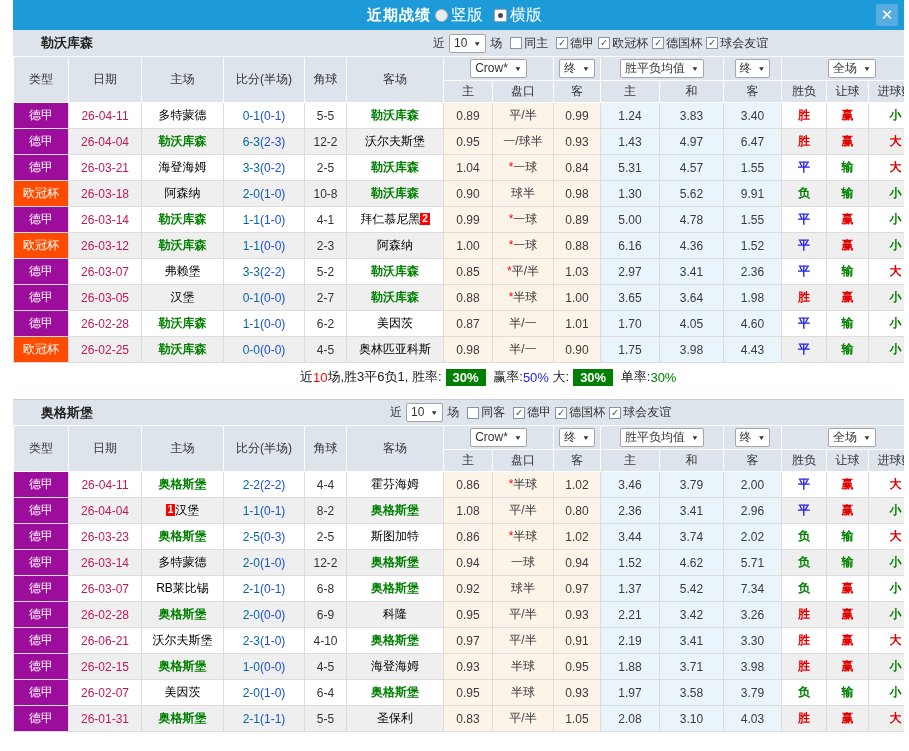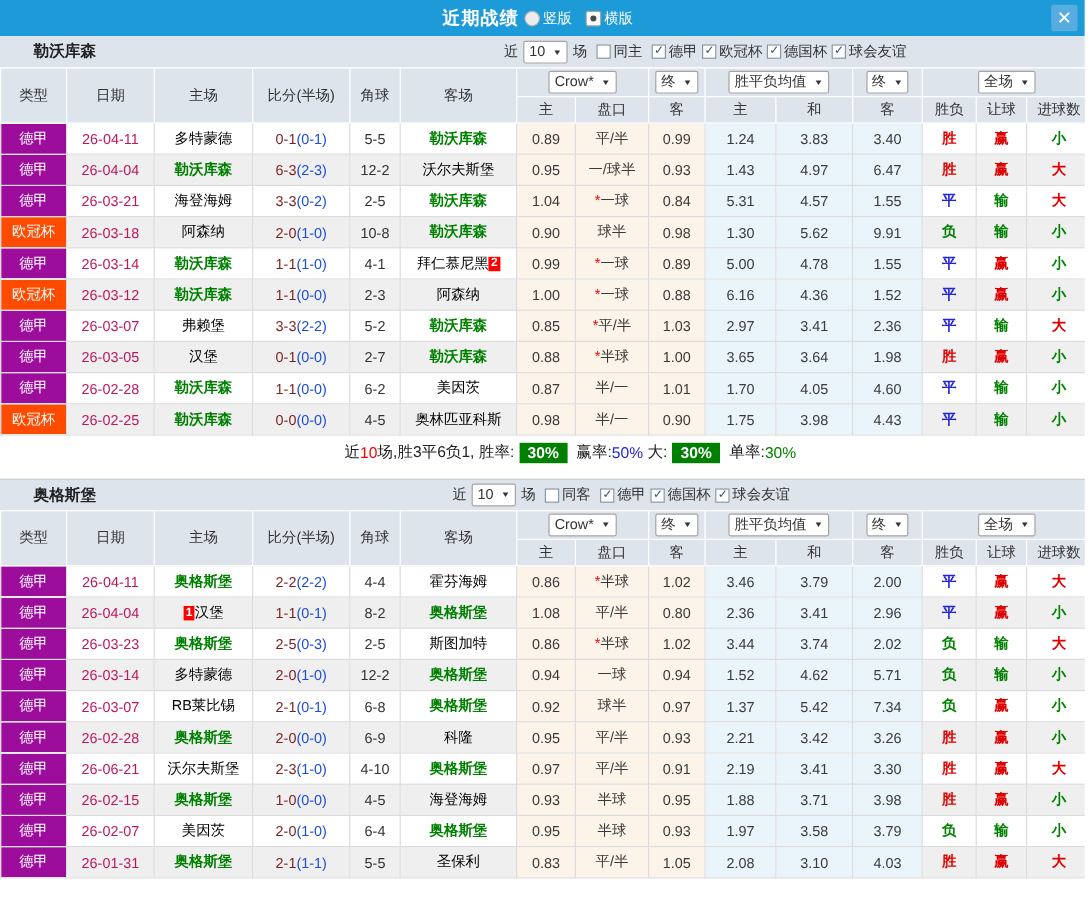--- a/index.html
+++ b/index.html
@@ -1,23 +1,23 @@
 <!DOCTYPE html>
 <html><head>
 <meta charset="utf-8">
 <style>
   * { box-sizing: border-box; }
   html,body { margin:0; padding:0; background:#fff; }
   body { font-family:"Liberation Sans","DejaVu Sans",sans-serif; }
-  .app { width:904px; height:751px; overflow:hidden; background:#fff; font-size:12px; color:#333; position:relative; }
+  .app { width:904px; height:751px; overflow:hidden; background:#fff; font-size:12px; color:#333; position:relative;padding-left:13px; }
 
   
   .titlebar { height:30px; background:#1d9bd9; display:flex; align-items:center; justify-content:center; position:relative; color:#fff; }
   .title { font-weight:bold; font-size:15px; letter-spacing:1px; }
-  .radio-group { display:flex; align-items:center; margin-left:4px; gap:3px; font-size:12px; }
+  .radio-group { display:flex; align-items:center; margin-left:4px; gap:3px; font-size:16px; }
   .radio { width:13px; height:13px; border-radius:50%; background:#ececec; border:1px solid #b5b5b5; position:relative; display:inline-block; }
   .radio.sel::after { content:""; position:absolute; left:3px; top:3px; width:5px; height:5px; border-radius:50%; background:#4a4a4a; }
   .radio-label { margin-right:8px; }
   .close-btn { position:absolute; right:6px; top:4px; width:22px; height:22px; background:#58ace0; color:#fff; font-size:15px; font-weight:bold; display:flex; align-items:center; justify-content:center; border-radius:2px; cursor:pointer; }
 
   
   .section-bar { height:26px; background:#dde4ec; position:relative; display:flex; align-items:center; }
   #sec1 { margin-top:8px; }
   #sec1 .section-bar { border-top:1px solid #c9cfd6; }
   .team-name { font-weight:bold; font-size:13px; color:#222; margin-left:28px; }
@@ -37,21 +37,21 @@
   tbody td { border:1px solid #dcdcdc; text-align:center; height:26px; padding:0; overflow:hidden; white-space:nowrap; }
   tr.alt td { background:#efefef; }
   td.cream { background:#fcf3e9 !important; }
   td.lblue { background:#eaf4fb !important; }
   td.league { color:#fff; }
   td.league.bund { background:#9c0d9c !important; }
   td.league.ucl { background:#ff4b00 !important; }
   td.date { color:#be185d; }
   .team { color:#000; }
   .team-focus { color:#008000; font-weight:bold; }
-  .score-main { color:#7f1d1d; }
+  .score-main { color:#0369a1; }
   .score-half { color:#1d4ed8; }
   td.odds { color:#3a3a3a; }
   .star { color:#ff0000; }
   .resc { font-weight:bold; }
   .res-red { color:#e00000; }
   .res-blue { color:#2323dd; }
   .res-green { color:#008000; }
   .rank-badge { display:inline-block; background:#ff0000; color:#fff; font-size:10px; font-weight:bold; line-height:12px; padding:0 2px; vertical-align:1px; }
 
   

